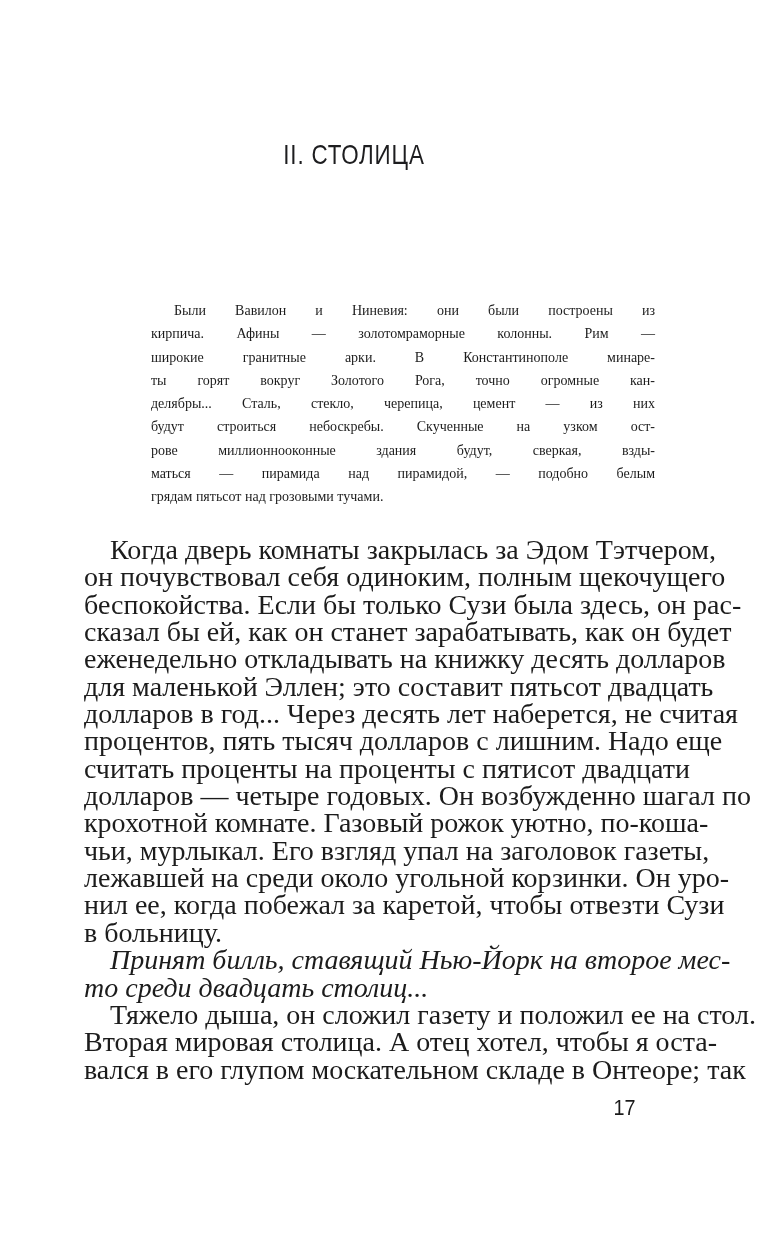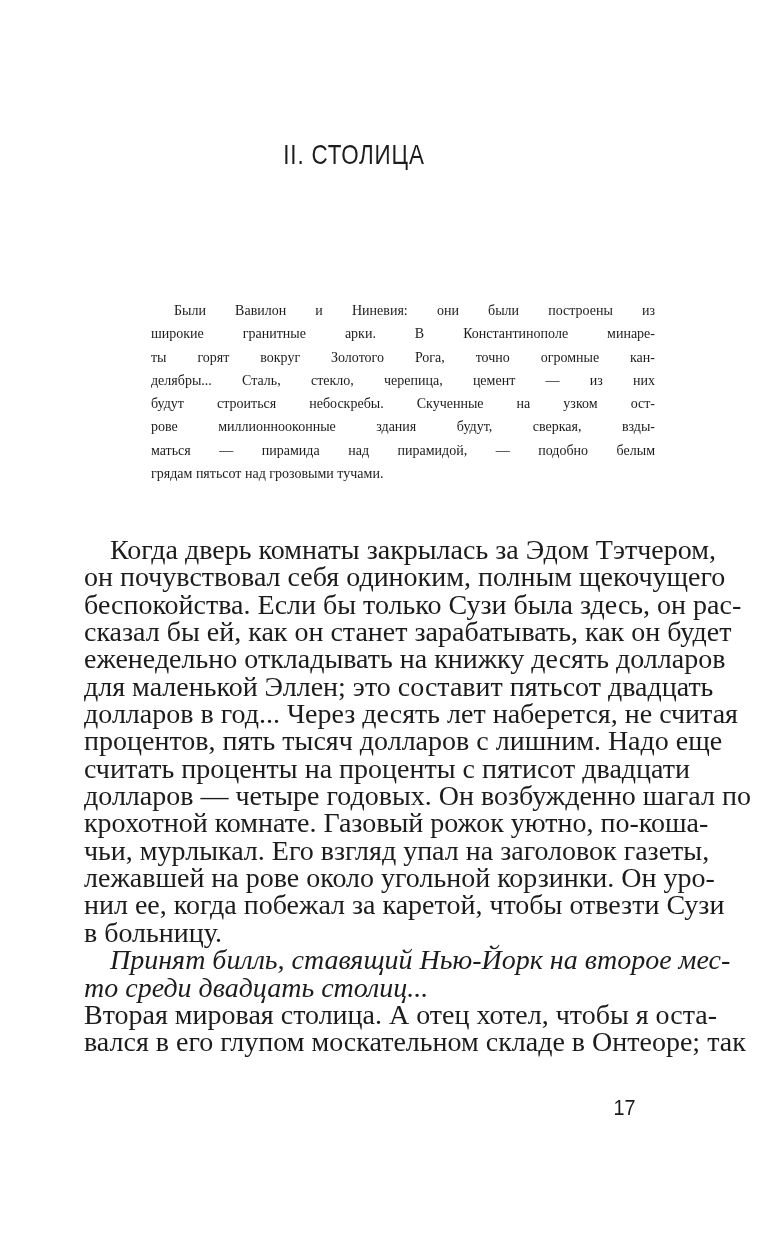--- a/index.html
+++ b/index.html
@@ -93,20 +93,21 @@
 <body>
 
 <div class="page">
 
   <div class="heading-wrap">
     <span class="heading">II. СТОЛИЦА</span>
   </div>
 
   <div class="epigraph">
     <div class="tline first">Были Вавилон и Ниневия: они были построены из</div>
+    <div class="tline">кирпича. Афины — золотомраморные колонны. Рим —</div>
     <div class="tline">широкие гранитные арки. В Константинополе минаре-</div>
     <div class="tline">ты горят вокруг Золотого Рога, точно огромные кан-</div>
     <div class="tline">делябры... Сталь, стекло, черепица, цемент — из них</div>
     <div class="tline">будут строиться небоскребы. Скученные на узком ост-</div>
     <div class="tline">рове миллионнооконные здания будут, сверкая, взды-</div>
     <div class="tline">маться — пирамида над пирамидой, — подобно белым</div>
     <div class="tline parend">грядам пятьсот над грозовыми тучами.</div>
   </div>
 
   <div class="bodytext">
@@ -115,24 +116,25 @@
     <div class="tline">беспокойства. Если бы только Сузи была здесь, он рас-</div>
     <div class="tline">сказал бы ей, как он станет зарабатывать, как он будет</div>
     <div class="tline">еженедельно откладывать на книжку десять долларов</div>
     <div class="tline">для маленькой Эллен; это составит пятьсот двадцать</div>
     <div class="tline">долларов в год... Через десять лет наберется, не считая</div>
     <div class="tline">процентов, пять тысяч долларов с лишним. Надо еще</div>
     <div class="tline">считать проценты на проценты с пятисот двадцати</div>
     <div class="tline">долларов — четыре годовых. Он возбужденно шагал по</div>
     <div class="tline">крохотной комнате. Газовый рожок уютно, по-коша-</div>
     <div class="tline">чьи, мурлыкал. Его взгляд упал на заголовок газеты,</div>
-    <div class="tline">лежавшей на рове около угольной корзинки. Он уро-</div>
+    <div class="tline">лежавшей на среди около угольной корзинки. Он уро-</div>
     <div class="tline">нил ее, когда побежал за каретой, чтобы отвезти Сузи</div>
     <div class="tline parend">в больницу.</div>
     <div class="tline first italic">Принят билль, ставящий Нью-Йорк на второе мес-</div>
     <div class="tline parend italic">то среди двадцать столиц...</div>
+    <div class="tline first">Тяжело дыша, он сложил газету и положил ее на стол.</div>
     <div class="tline">Вторая мировая столица. А отец хотел, чтобы я оста-</div>
     <div class="tline">вался в его глупом москательном складе в Онтеоре; так</div>
   </div>
 
   <div class="pagenum">17</div>
 
 </div>
 
 </body></html>

